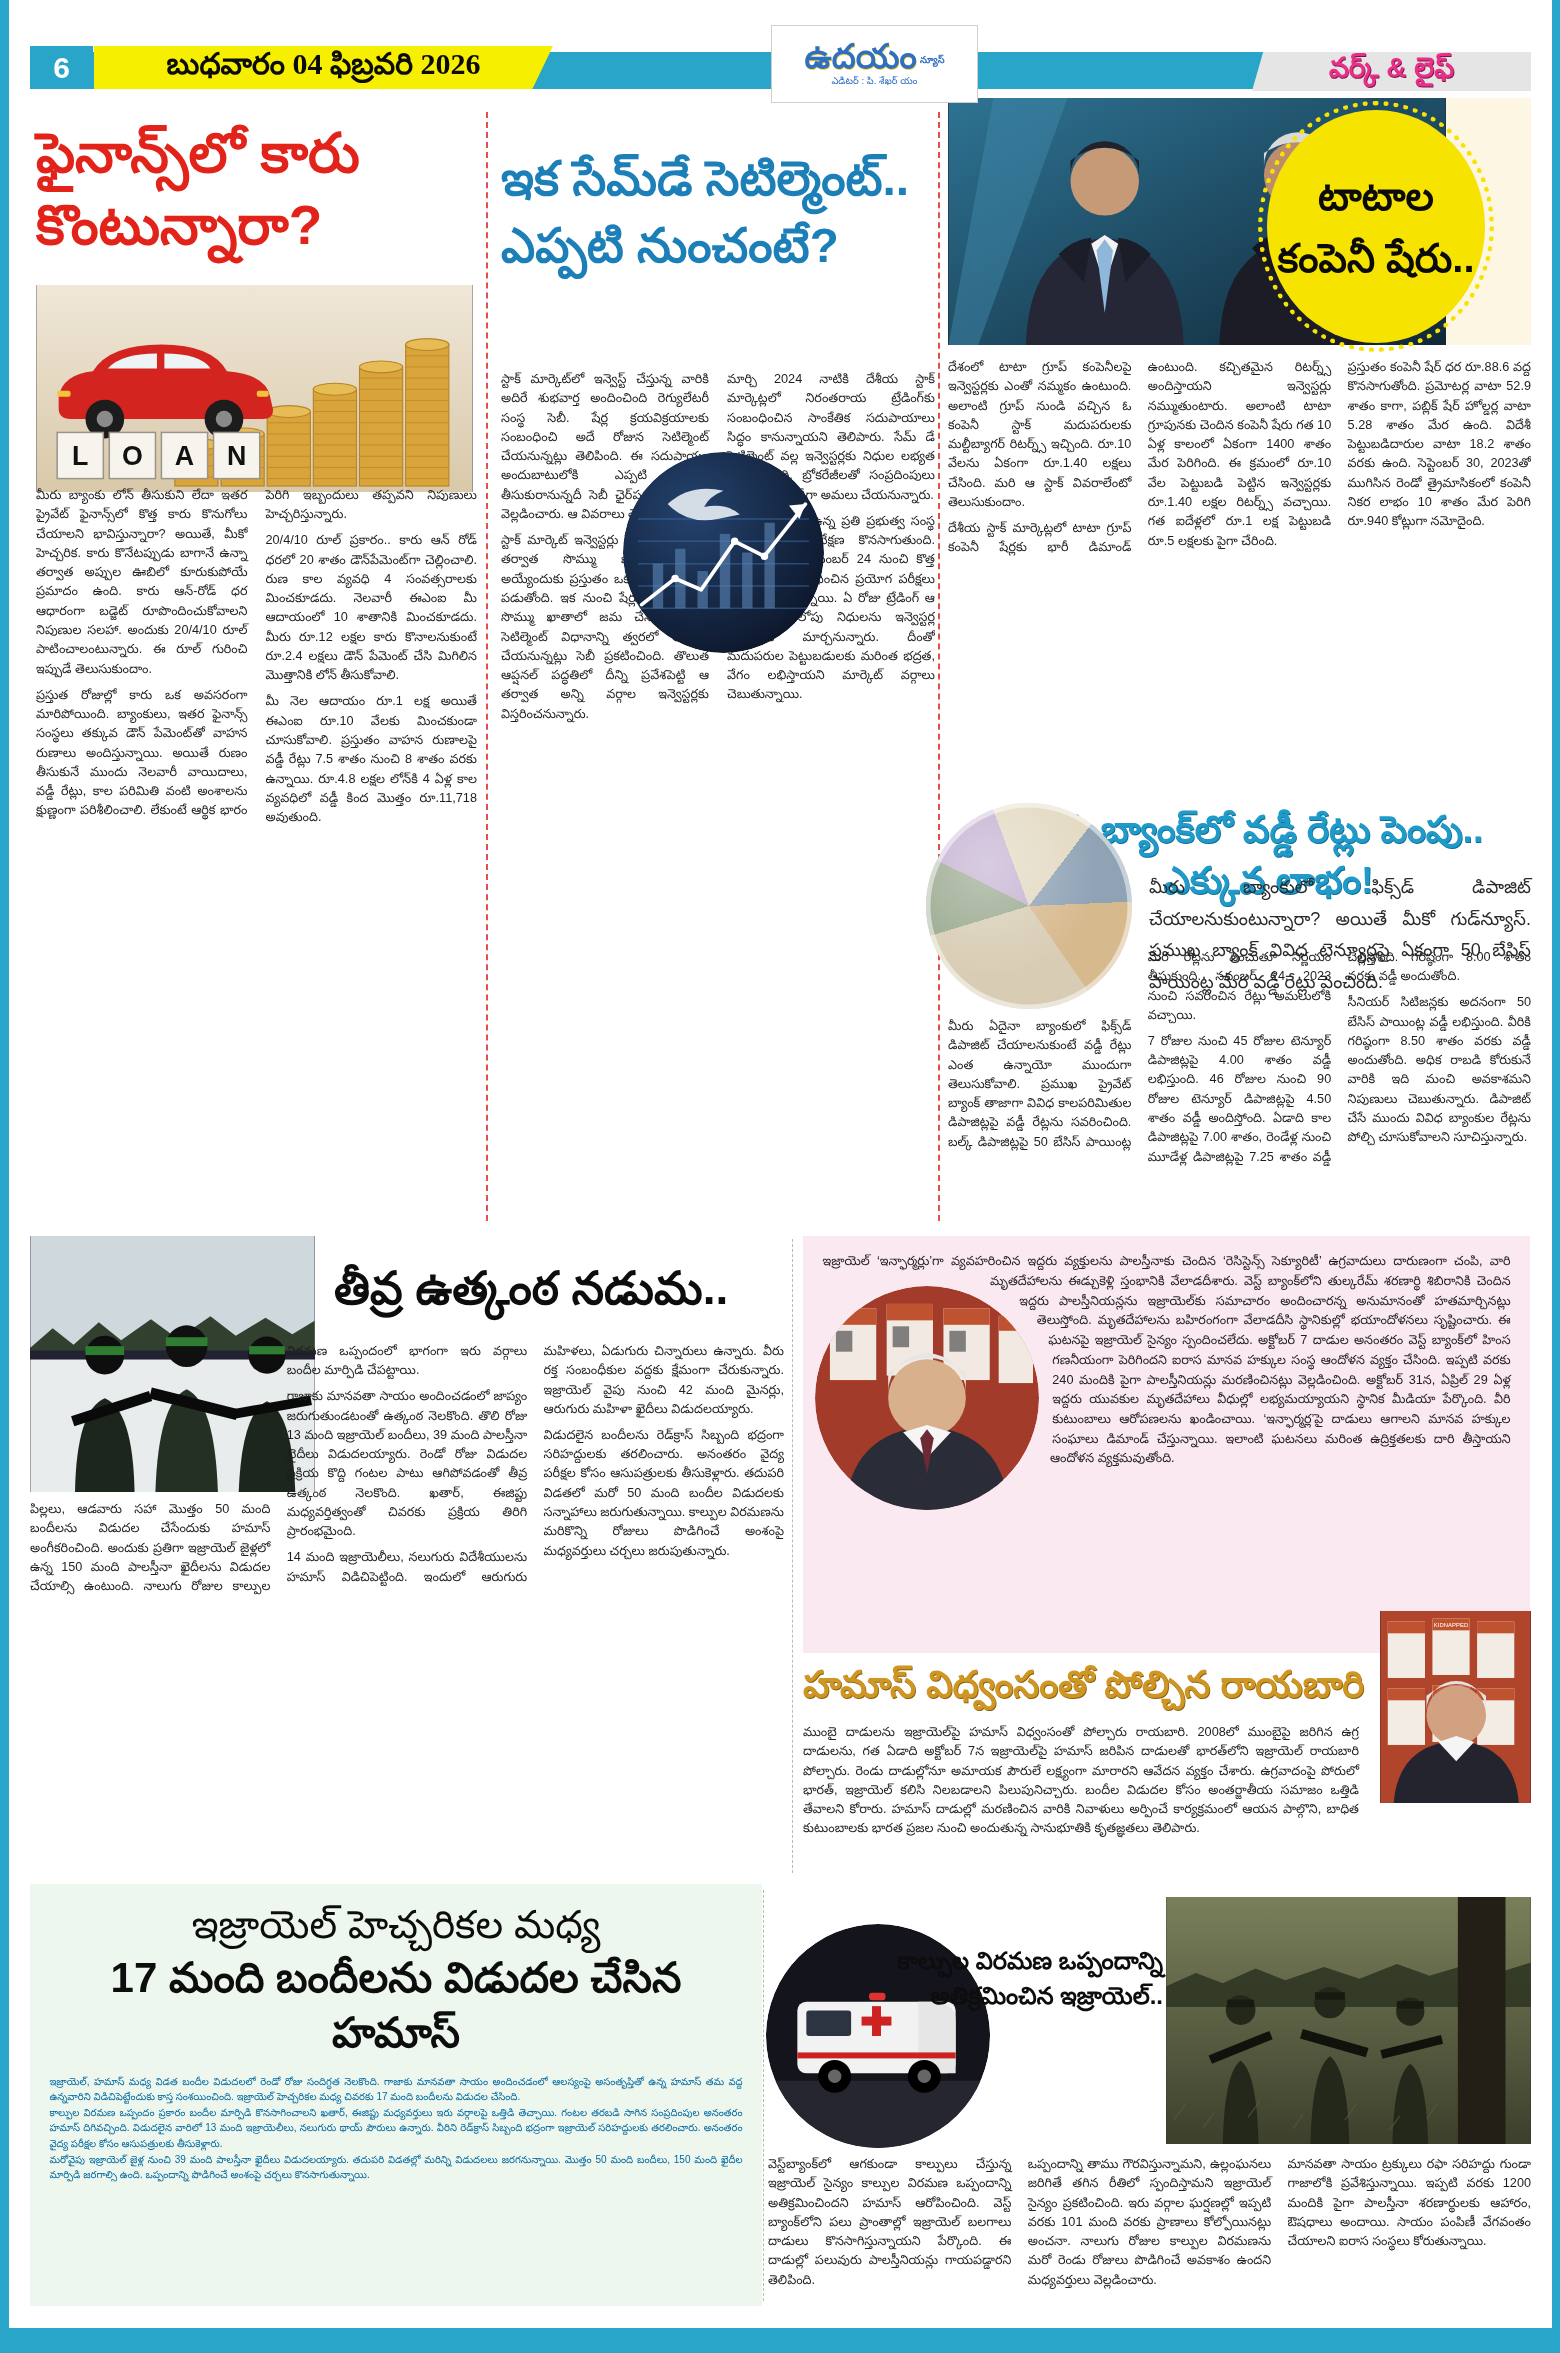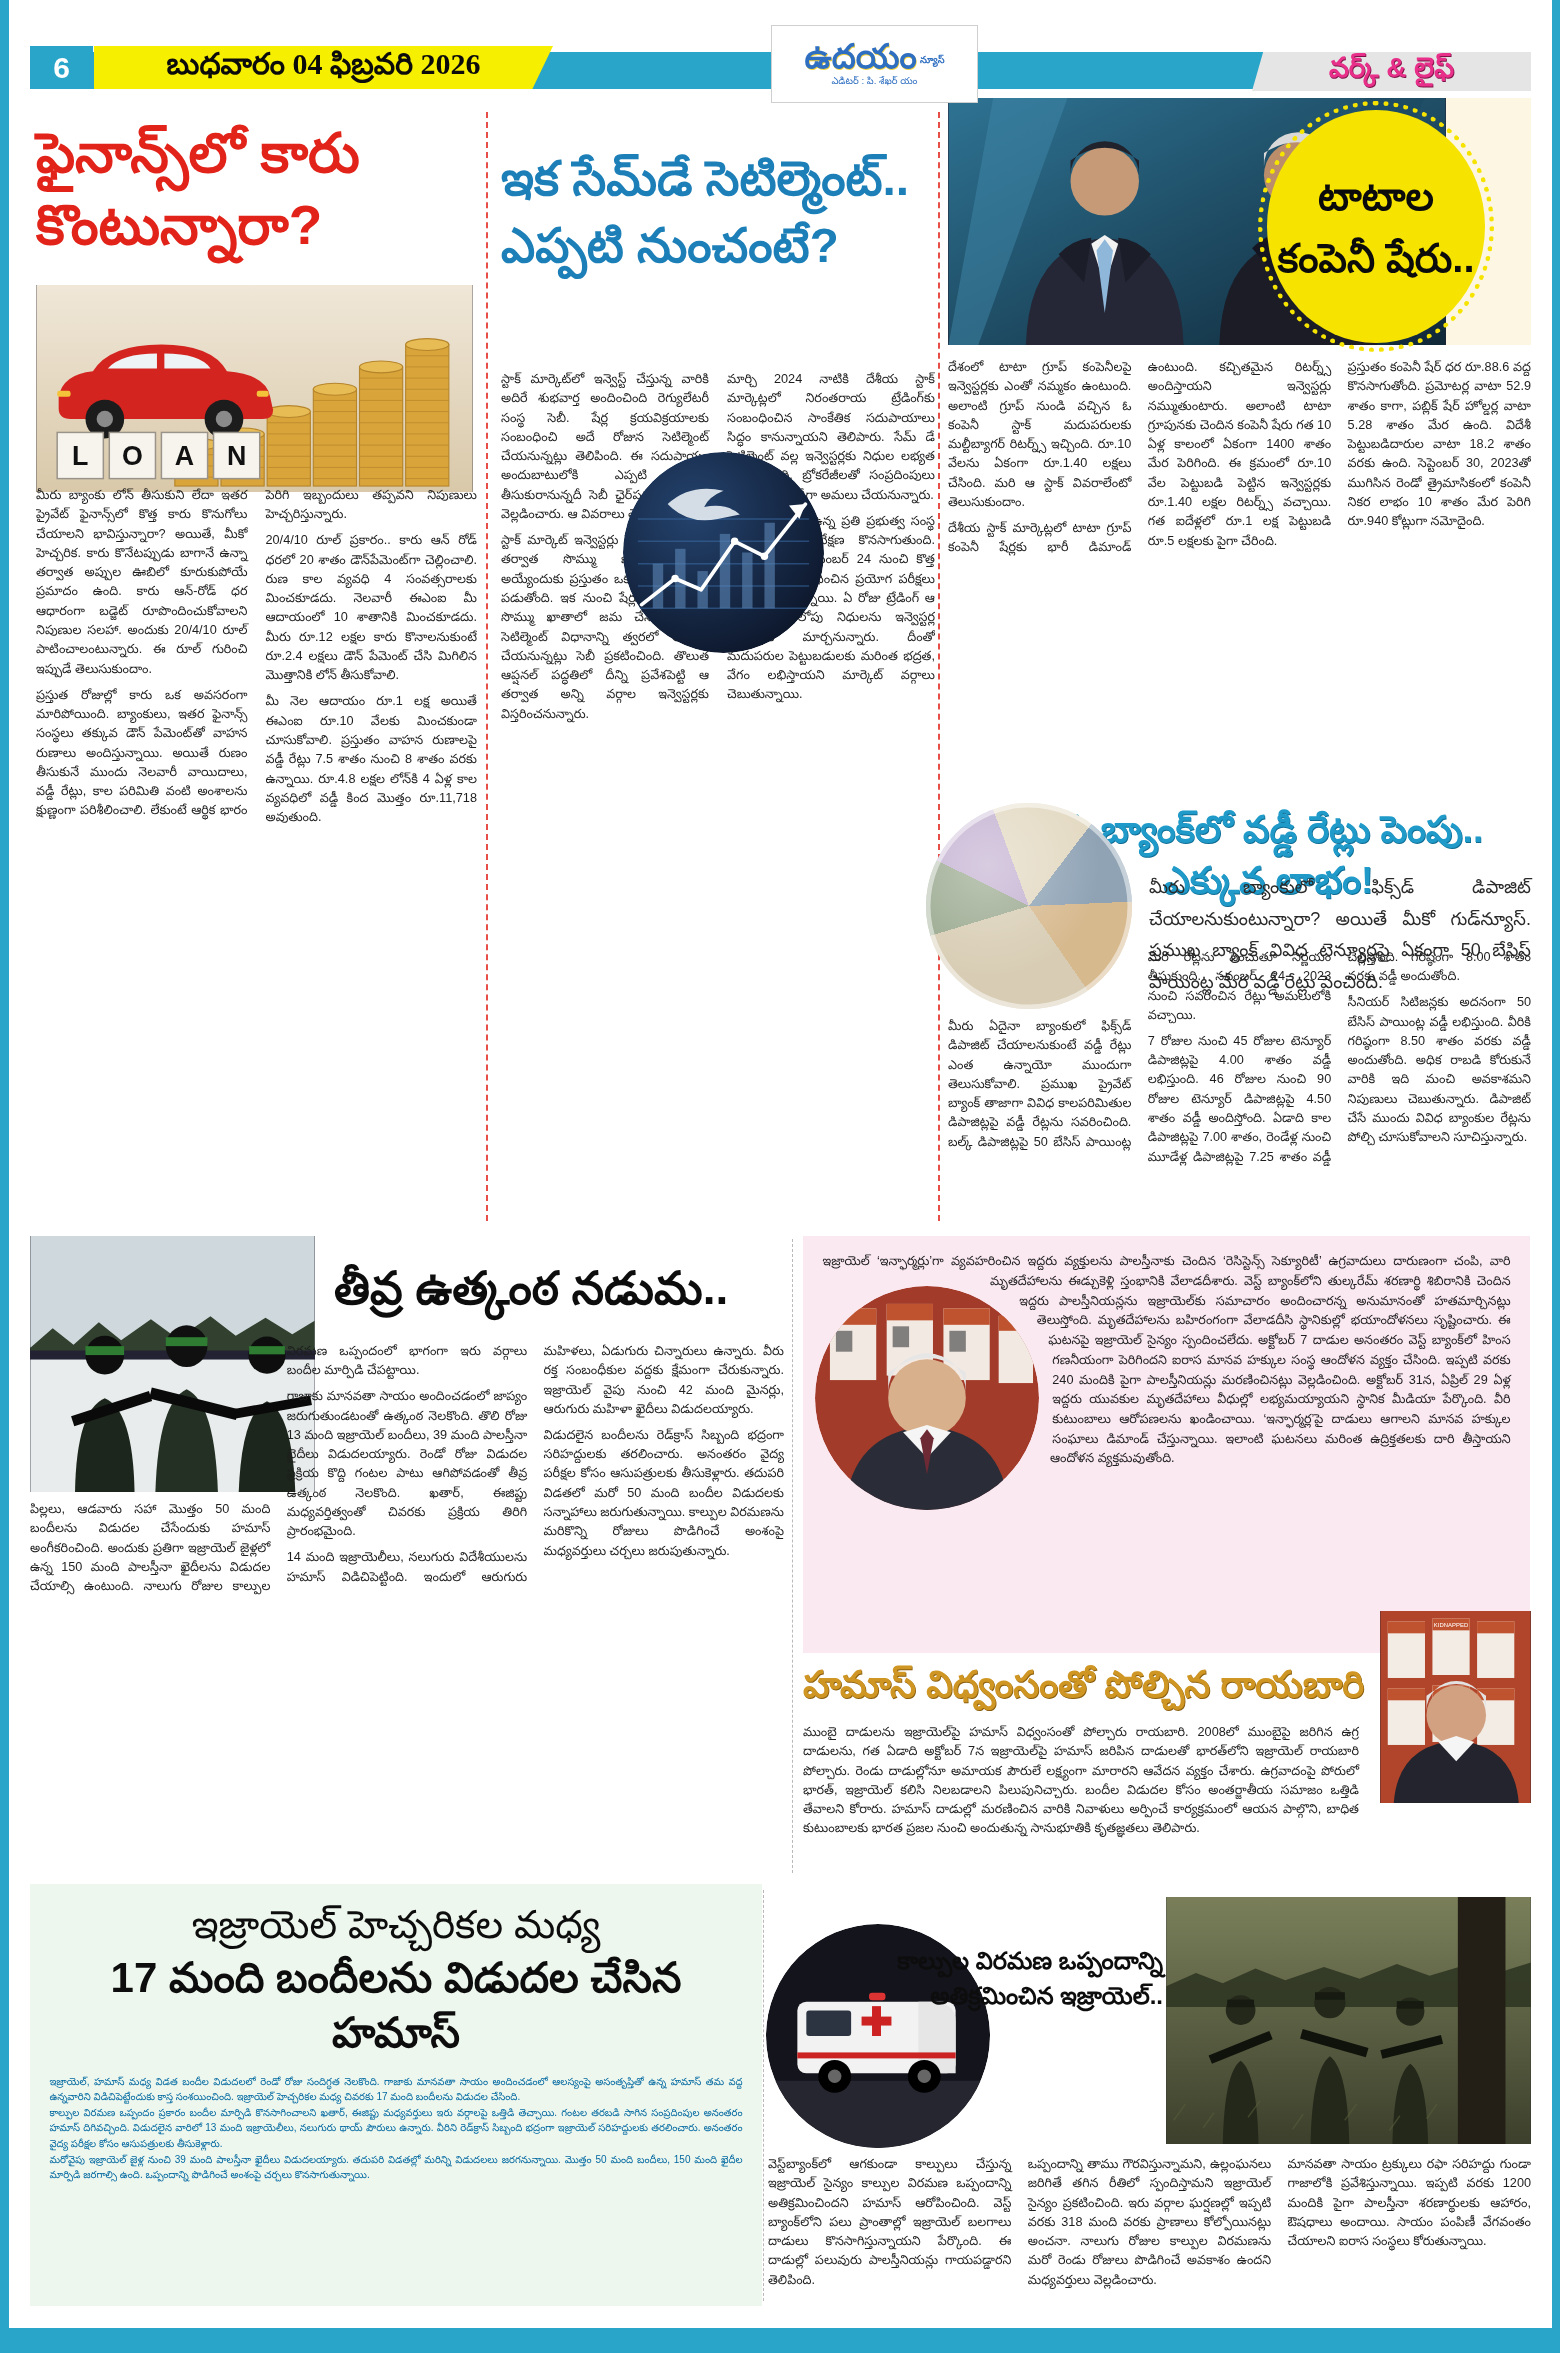--- a/index.html
+++ b/index.html
@@ -461,18 +461,18 @@
           <rect x="-12" y="62" width="84" height="12" transform="rotate(-14 28 68)" fill="#10130b"></rect>
         </g>
       </g>
       <g stroke="#565c3a" stroke-width="2" opacity=".6">
         <path d="M10,300l16,-22M50,310l14,-20M110,296l16,-22M170,312l14,-20M240,300l16,-22M300,314l14,-20M350,298l14,-20"></path>
       </g>
     </svg>
   </div>
   <div class="bodytext col3 abs ceasefire-body">
       <p>వెస్ట్‌బ్యాంక్‌లో ఆగకుండా కాల్పులు చేస్తున్న ఇజ్రాయెల్ సైన్యం కాల్పుల విరమణ ఒప్పందాన్ని అతిక్రమించిందని హమాస్ ఆరోపించింది. వెస్ట్ బ్యాంక్‌లోని పలు ప్రాంతాల్లో ఇజ్రాయెల్ బలగాలు దాడులు కొనసాగిస్తున్నాయని పేర్కొంది. ఈ దాడుల్లో పలువురు పాలస్తీనియన్లు గాయపడ్డారని తెలిపింది.</p>
-      <p>ఒప్పందాన్ని తాము గౌరవిస్తున్నామని, ఉల్లంఘనలు జరిగితే తగిన రీతిలో స్పందిస్తామని ఇజ్రాయెల్ సైన్యం ప్రకటించింది. ఇరు వర్గాల ఘర్షణల్లో ఇప్పటి వరకు 318 మంది వరకు ప్రాణాలు కోల్పోయినట్లు అంచనా. నాలుగు రోజుల కాల్పుల విరమణను మరో రెండు రోజులు పొడిగించే అవకాశం ఉందని మధ్యవర్తులు వెల్లడించారు.</p>
+      <p>ఒప్పందాన్ని తాము గౌరవిస్తున్నామని, ఉల్లంఘనలు జరిగితే తగిన రీతిలో స్పందిస్తామని ఇజ్రాయెల్ సైన్యం ప్రకటించింది. ఇరు వర్గాల ఘర్షణల్లో ఇప్పటి వరకు 101 మంది వరకు ప్రాణాలు కోల్పోయినట్లు అంచనా. నాలుగు రోజుల కాల్పుల విరమణను మరో రెండు రోజులు పొడిగించే అవకాశం ఉందని మధ్యవర్తులు వెల్లడించారు.</p>
       <p>మానవతా సాయం ట్రక్కులు రఫా సరిహద్దు గుండా గాజాలోకి ప్రవేశిస్తున్నాయి. ఇప్పటి వరకు 1200 మందికి పైగా పాలస్తీనా శరణార్థులకు ఆహారం, ఔషధాలు అందాయి. సాయం పంపిణీ వేగవంతం చేయాలని ఐరాస సంస్థలు కోరుతున్నాయి.</p>
     </div>
 
 </div>
 
 
 </body></html>

